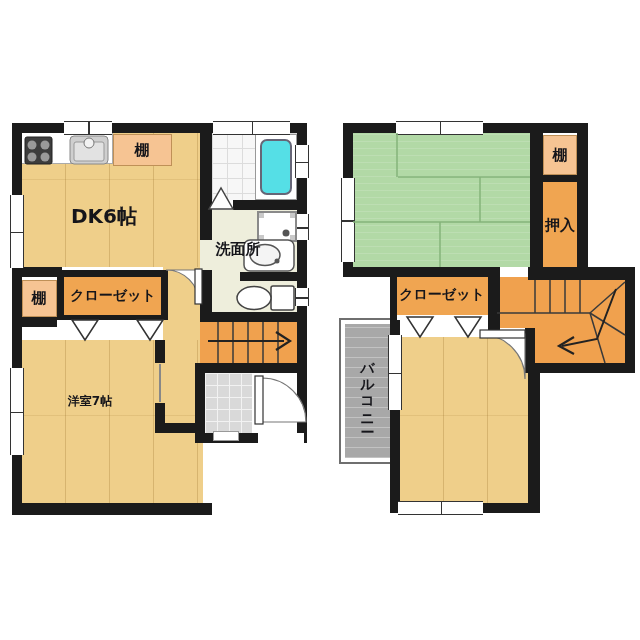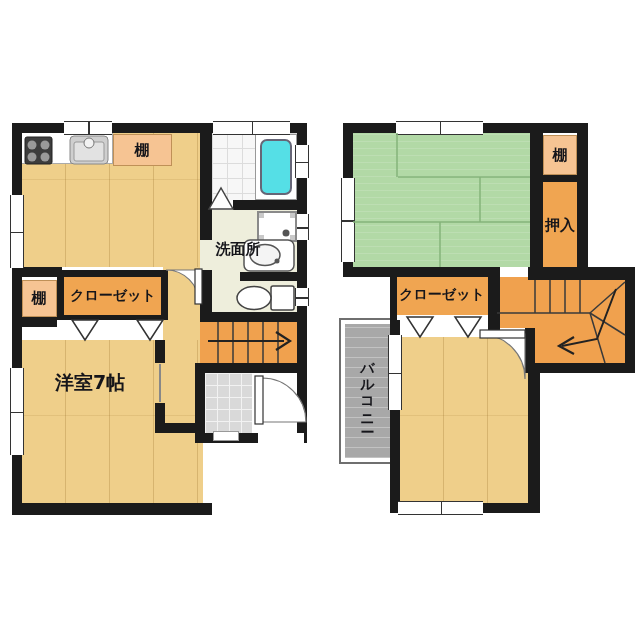--- a/index.html
+++ b/index.html
@@ -216,24 +216,25 @@
       <path d="M 616,289 L 597,339 L 562,346" stroke-width="2"></path>
       <path d="M 574,337 L 559,346 L 574,354" stroke-width="2.2"></path>
     </g>
 
     <g>
       <path d="M 480,334 A 45 45 0 0 1 525,379 L 525,334 Z" fill="#ffffff" stroke="#777" stroke-width="1.2"></path>
       <rect x="480" y="330" width="45" height="8" fill="#ffffff" stroke="#333" stroke-width="1.2"></rect>
     </g>
   </svg>
 
+  <div class="lbl" style="left:104px;top:216px;font-size:20px;">DK6帖</div>
   <div class="lbl" style="left:142px;top:150px;font-size:15px;">棚</div>
   <div class="lbl" style="left:39px;top:298px;font-size:15px;">棚</div>
   <div class="lbl" style="left:113px;top:296px;font-size:14px;">クローゼット</div>
   <div class="lbl" style="left:238px;top:249px;font-size:15px;">洗面所</div>
-  <div class="lbl" style="left:90px;top:383px;font-size:19px;">洋室7帖</div>
+  <div class="lbl" style="left:90px;top:401px;font-size:12px;">洋室7帖</div>
 
   <div class="lbl" style="left:560px;top:155px;font-size:15px;">棚</div>
   <div class="lbl" style="left:560px;top:225px;font-size:15px;">押入</div>
   <div class="lbl" style="left:442px;top:295px;font-size:14px;">クローゼット</div>
   <div class="lbl v" style="left:368px;top:389px;font-size:14px;">バルコニー</div>
 
 </div>
 
 </body></html>

